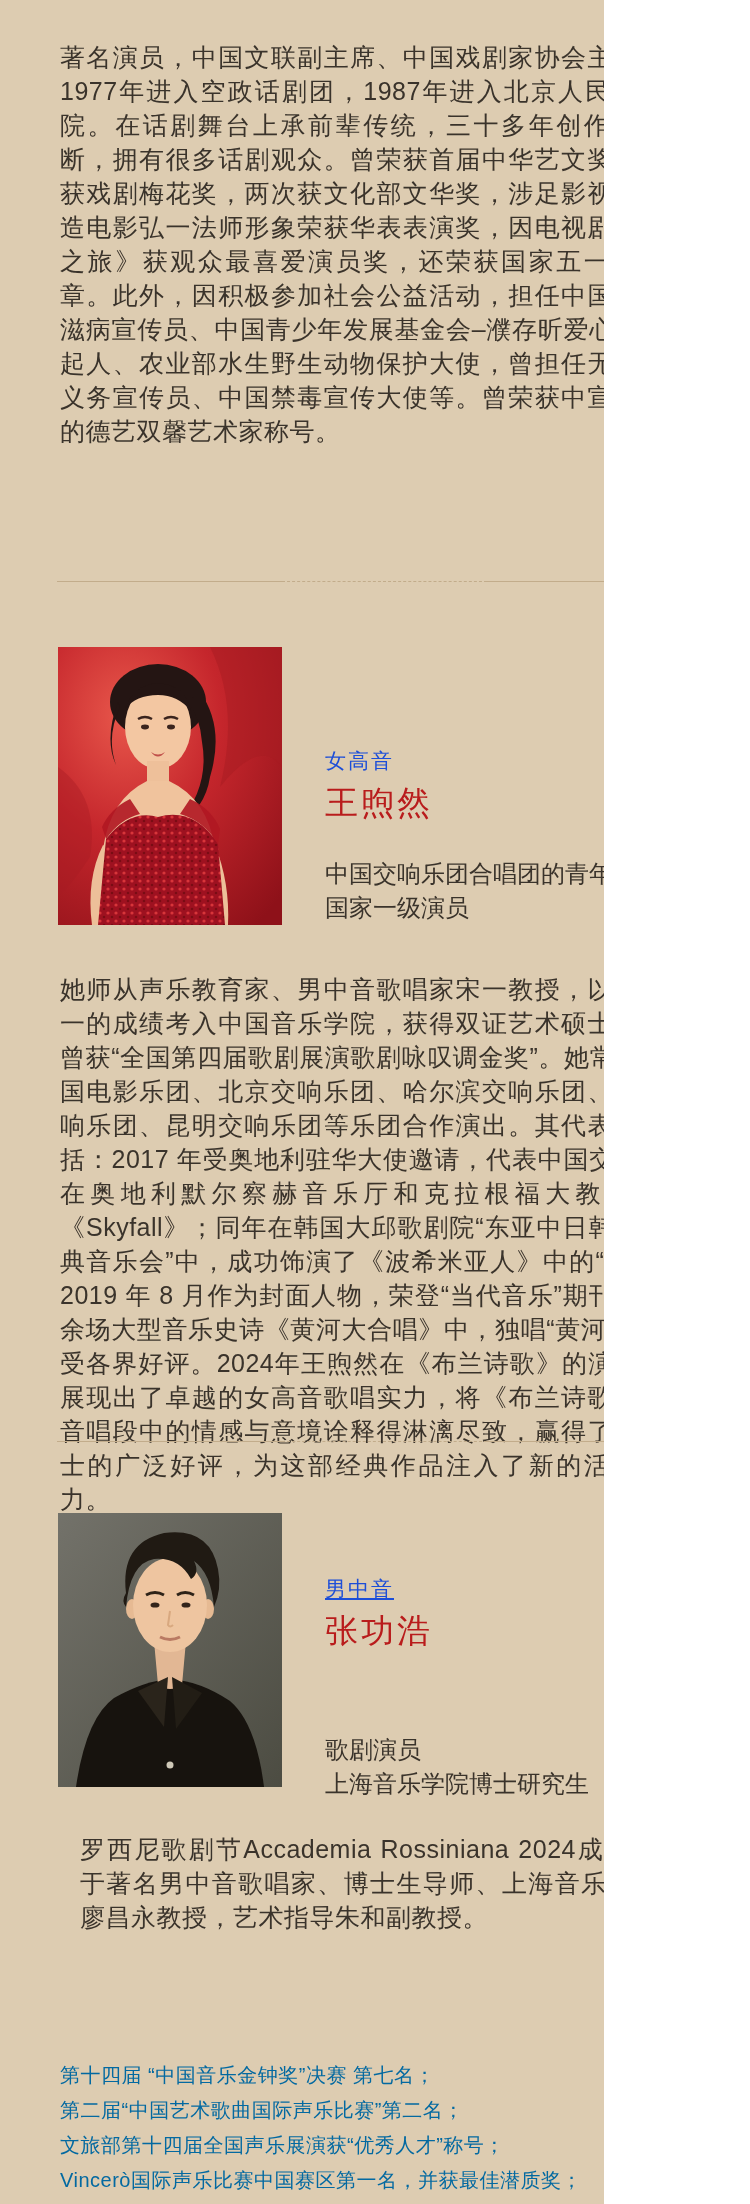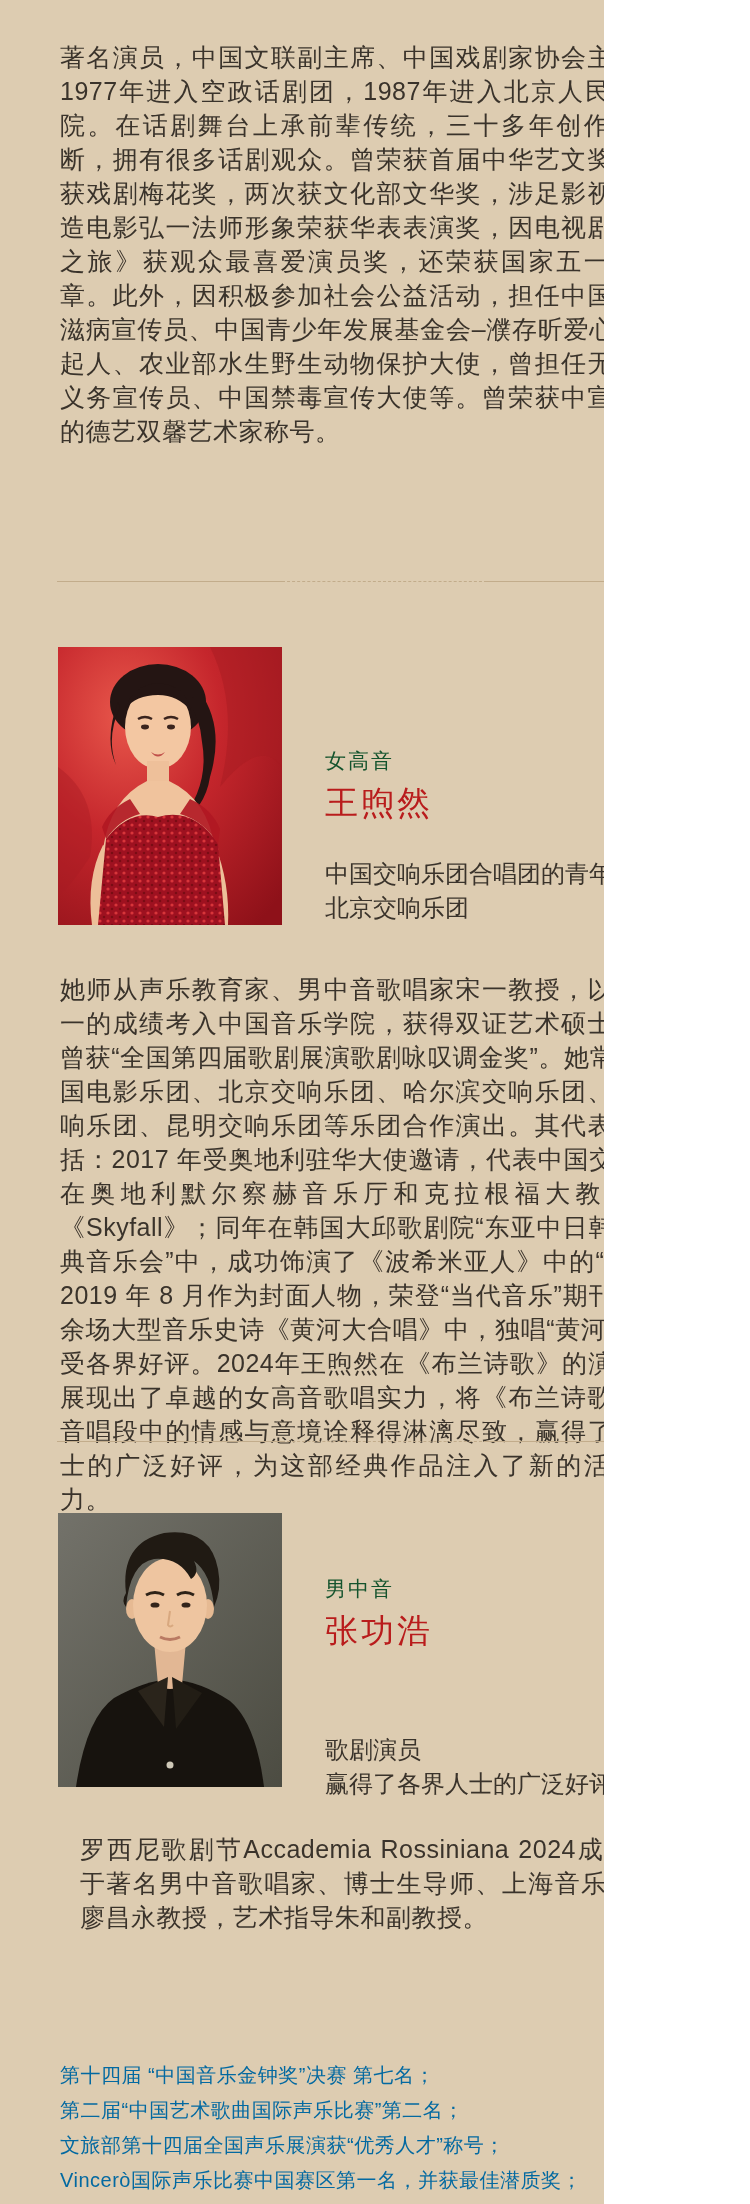--- a/index.html
+++ b/index.html
@@ -43,21 +43,21 @@
     left:0;top:0;
     overflow:hidden;
   }
   .photo svg{display:block;}
   .voice-label{
     position:absolute;
     left:267px;
     font-family:"DejaVu Serif","Liberation Serif",serif;
     font-size:21px;
     letter-spacing:2px;
-    color:#14532d;
+    color:#1d4ed8;
   }
   .artist-name{
     position:absolute;
     left:267px;
     font-family:"DejaVu Serif","Liberation Serif",serif;
     font-size:33px;
     letter-spacing:3px;
     color:#b91c1c;
   }
   .desc-line{
@@ -122,21 +122,21 @@
         <path d="M45,198 Q28,232 34,278 L56,278 Q48,236 58,206 Z" fill="#edbf99"></path>
         <path d="M157,198 Q172,236 170,278 L148,278 Q153,236 145,206 Z" fill="#edbf99"></path>
         <path d="M40,278 L48,192 Q72,162 100,170 Q136,160 160,197 L167,278 Z" fill="url(#sequin)"></path>
         <path d="M48,192 Q62,172 82,167 L72,152 Q52,162 44,180 Z" fill="#b01722" opacity="0.9"></path>
         <path d="M160,197 Q146,174 122,167 L132,152 Q154,162 162,182 Z" fill="#b01722" opacity="0.9"></path>
       </svg>
     </div>
     <div class="voice-label" style="top:100px;">女高音</div>
     <div class="artist-name" style="top:134px;">王煦然</div>
     <div class="desc-line" style="top:210px;">中国交响乐团合唱团的青年女高音歌唱家</div>
-    <div class="desc-line" style="top:244px;">北京交响乐团</div>
+    <div class="desc-line" style="top:244px;">国家一级演员</div>
   </div>
 
   <div class="para" style="top:972px;">她师从声乐教育家、男中音歌唱家宋一教授，以专业第一的成绩考入中国音乐学院，获得双证艺术硕士学位。曾获“全国第四届歌剧展演歌剧咏叹调金奖”。她常年与中国电影乐团、北京交响乐团、哈尔滨交响乐团、深圳交响乐团、昆明交响乐团等乐团合作演出。其代表经历包括：2017 年受奥地利驻华大使邀请，代表中国交响乐团在奥地利默尔察赫音乐厅和克拉根福大教堂演唱《Skyfall》；同年在韩国大邱歌剧院“东亚中日韩歌剧庆典音乐会”中，成功饰演了《波希米亚人》中的“咪咪”；2019 年 8 月作为封面人物，荣登“当代音乐”期刊；在百余场大型音乐史诗《黄河大合唱》中，独唱“黄河怨”，广受各界好评。2024年王煦然在《布兰诗歌》的演唱中，展现出了卓越的女高音歌唱实力，将《布兰诗歌》女高音唱段中的情感与意境诠释得淋漓尽致，赢得了各界人士的广泛好评，为这部经典作品注入了新的活力与魅力。</div>
 
   <div class="divider" style="top:1441px;">
     <span class="div-solid-l"></span>
     <span class="div-dash"></span>
     <span class="div-solid-r"></span>
   </div>
 
@@ -160,24 +160,24 @@
         <path d="M68,80 Q62,30 106,20 Q152,14 160,56 Q164,76 156,94 Q153,60 136,48 Q142,60 133,66 Q121,44 96,46 Q72,50 68,94 Q63,88 68,80 Z" fill="#201a13"></path>
         <path d="M88,82 Q97,77 106,82" stroke="#2e2318" stroke-width="3" fill="none"></path>
         <path d="M119,82 Q127,77 136,82" stroke="#2e2318" stroke-width="3" fill="none"></path>
         <ellipse cx="97" cy="92" rx="4.5" ry="2.6" fill="#33241a"></ellipse>
         <ellipse cx="128" cy="92" rx="4.5" ry="2.6" fill="#33241a"></ellipse>
         <path d="M112,98 L110,112 Q112,115 115,112" stroke="#d8a87f" stroke-width="2" fill="none"></path>
         <path d="M102,124 Q112,129 122,124" stroke="#b97a63" stroke-width="3" fill="none"></path>
         <circle cx="112" cy="252" r="3.5" fill="#cfc9b8"></circle>
       </svg>
     </div>
-    <div class="voice-label" style="top:62px;">男中音</div>
+    <div class="voice-label" style="top:62px;text-decoration:underline;">男中音</div>
     <div class="artist-name" style="top:96px;">张功浩</div>
     <div class="desc-line" style="top:220px;">歌剧演员</div>
-    <div class="desc-line" style="top:254px;">赢得了各界人士的广泛好评</div>
+    <div class="desc-line" style="top:254px;">上海音乐学院博士研究生</div>
   </div>
 
   <div class="para" style="top:1832px;margin-left:20px;">罗西尼歌剧节Accademia Rossiniana 2024成员，师从于著名男中音歌唱家、博士生导师、上海音乐学院院长廖昌永教授，艺术指导朱和副教授。</div>
 
 
   <div class="para" style="top:2058px;">
     <div class="award-line">第十四届 “中国音乐金钟奖”决赛 第七名；</div>
     <div class="award-line">第二届“中国艺术歌曲国际声乐比赛”第二名；</div>
     <div class="award-line">文旅部第十四届全国声乐展演获“优秀人才”称号；</div>
     <div class="award-line">Vincerò国际声乐比赛中国赛区第一名，并获最佳潜质奖；</div>

